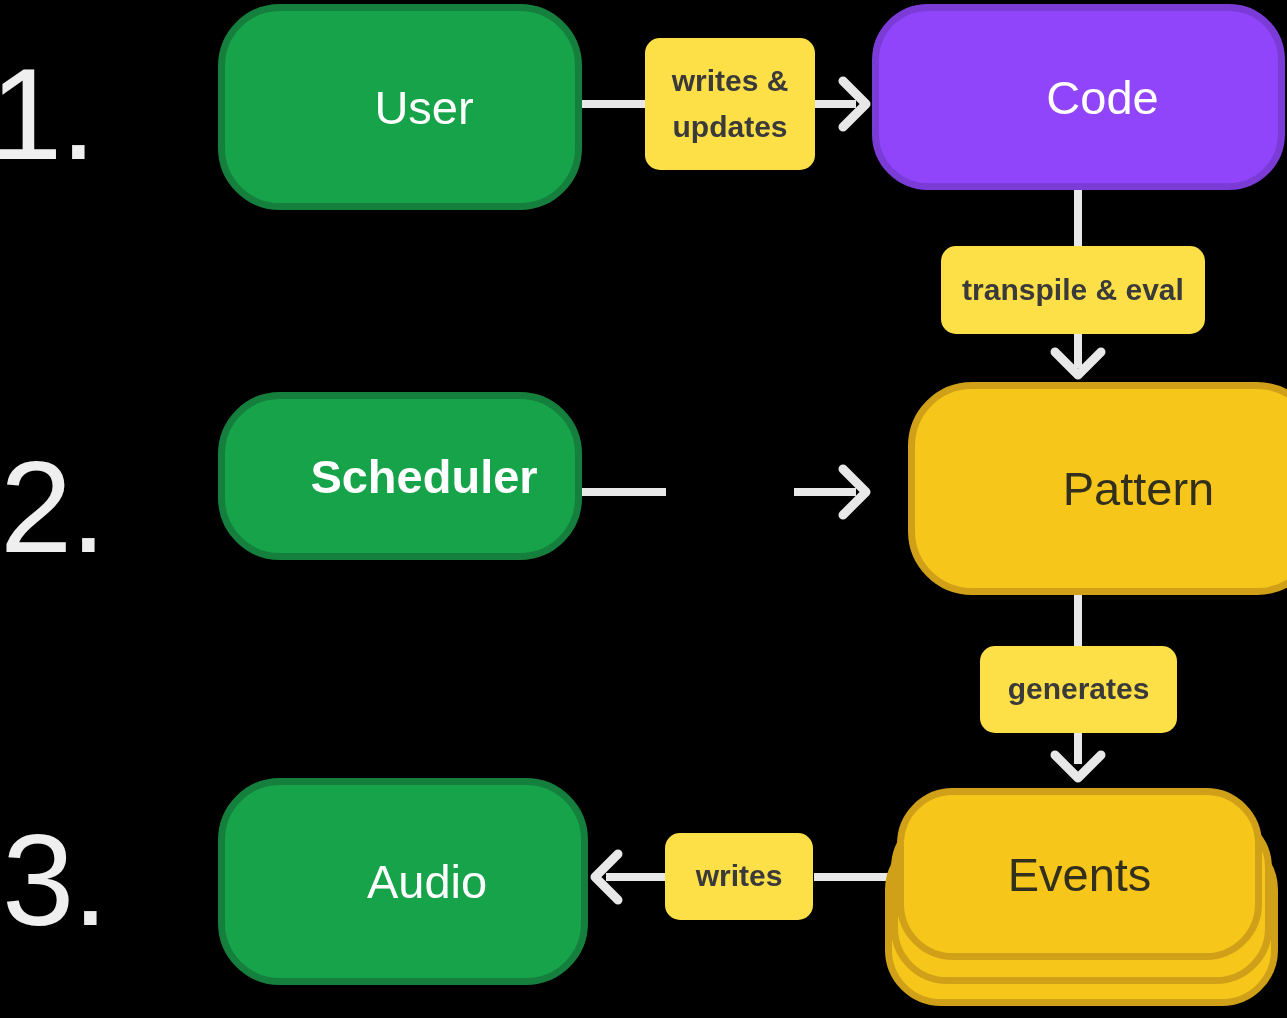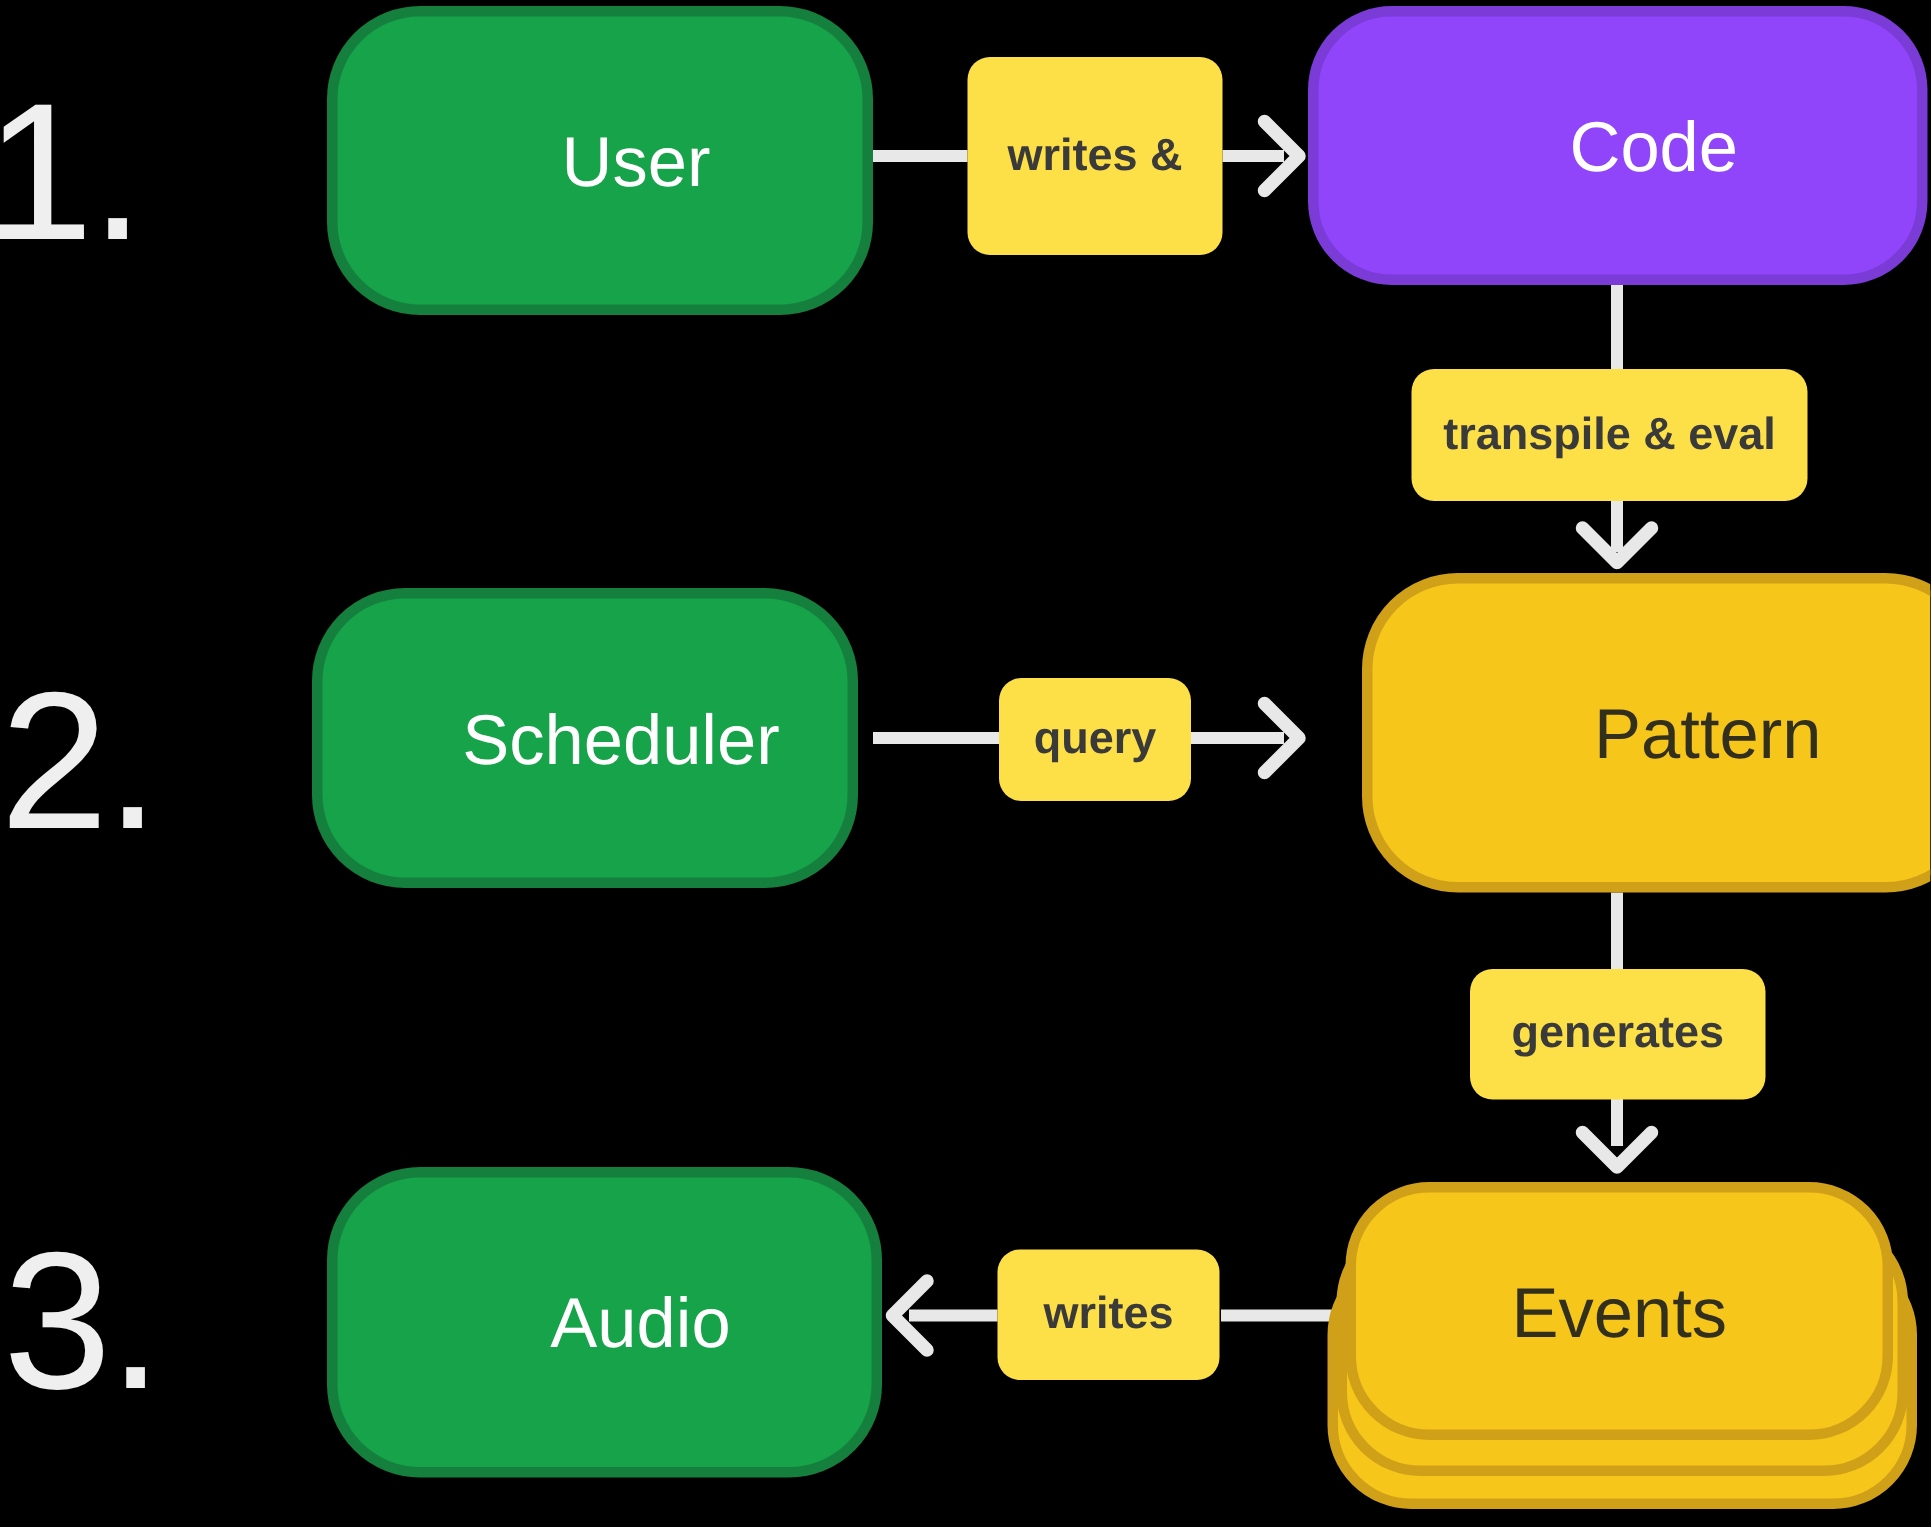--- a/index.html
+++ b/index.html
@@ -127,29 +127,29 @@
   </svg>
 
   <div class="step-number" style="left:-10px; top:49px;">1.</div>
   <div class="step-number" style="left:0px; top:442px;">2.</div>
   <div class="step-number" style="left:2px; top:815px;">3.</div>
 
   <div class="node node-green" style="left:218px; top:4px; width:364px; height:206px; border-radius:62px;">User</div>
 
   <div class="edge-label" style="left:645px; top:38px; width:170px; height:132px;">
     <span>writes &amp;</span>
+    <span>updates</span>
   </div>
 
   <div class="node node-purple" style="left:872px; top:4px; width:413px; height:186px; border-radius:56px;">Code</div>
 
   <div class="edge-label" style="left:941px; top:246px; width:264px; height:88px;">transpile &amp; eval</div>
 
-  <div class="node node-green" style="left:208px; top:392px; width:364px; height:200px; border-radius:62px;">Scheduler</div>
+  <div class="node node-green" style="left:218px; top:392px; width:364px; height:168px; border-radius:62px;font-weight:bold;">Scheduler</div>
 
-  <div class="edge-label" style="left:666px; top:452px; width:128px; height:82px;">query</div>
 
   <div class="node node-yellow" style="left:872px; top:382px; width:413px; height:213px; border-radius:64px;margin-left:36px;">Pattern</div>
 
   <div class="edge-label" style="left:980px; top:646px; width:197px; height:87px;">generates</div>
 
   <div class="node node-green" style="left:218px; top:778px; width:370px; height:207px; border-radius:62px;">Audio</div>
 
   <div class="edge-label" style="left:665px; top:833px; width:148px; height:87px;">writes</div>
 
   <div class="stack" style="left:885px; top:788px; width:393px; height:224px;">

